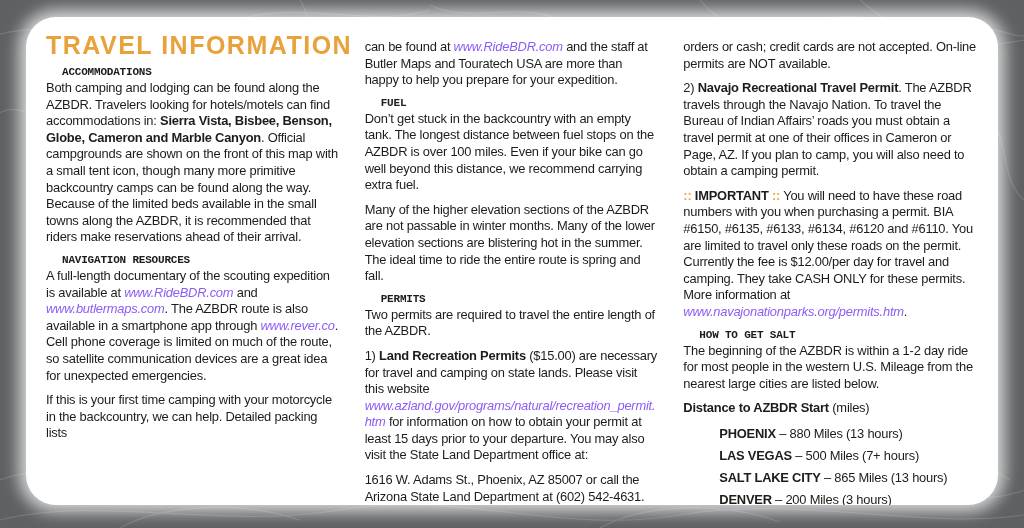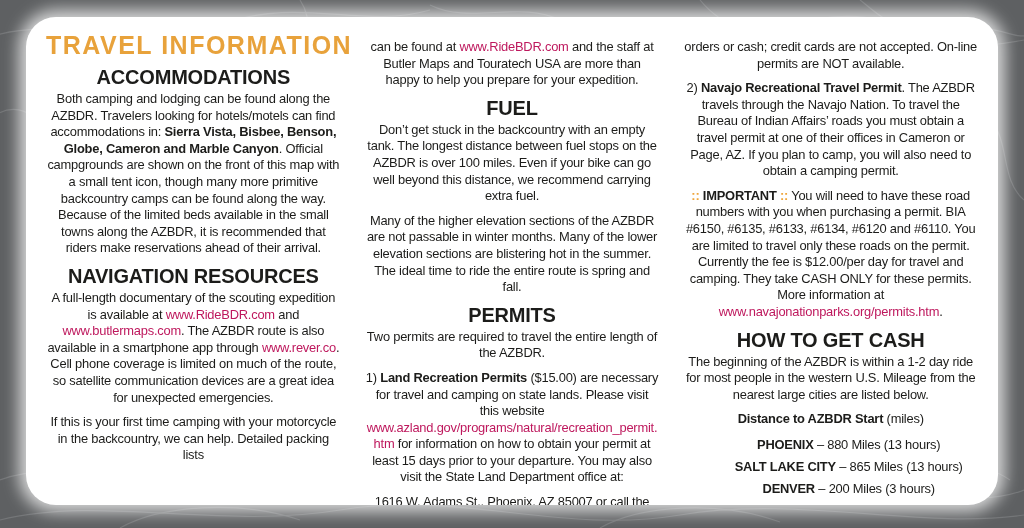--- a/index.html
+++ b/index.html
@@ -10,38 +10,38 @@
   }
   .contours{position:absolute;left:0;top:0;width:1024px;height:528px;}
   .card{
     position:absolute;left:26px;top:17px;width:972px;height:488px;
     background:#ffffff;border-radius:30px;
     box-shadow:0 0 16px 7px rgba(255,255,255,0.75);
     box-sizing:border-box;
     padding:12px 20px 8px 20px;
     display:flex;gap:24px;
     overflow:hidden;
-    text-align:center;
   }
   .col{flex:1 1 0;min-width:0;color:#1c1c1a;}
   .col2,.col3{padding-top:10px;}
   .doc-title{
     color:#e8a23b;font-weight:800;font-size:25px;letter-spacing:1.5px;
     margin:2px 0 4px 0;white-space:nowrap;
   }
   .heading{
-    font-weight:bold;font-size:20px;letter-spacing:-0.2px;
-    margin:6px 0 2px 0;
+    font-weight:bold;font-size:11px;letter-spacing:-0.2px;
+    margin:6px 0 2px 16px;
+    font-family:Liberation Mono, monospace;
   }
   .para{
     font-size:12.9px;line-height:16.6px;letter-spacing:-0.22px;
     margin:0 0 8px 0;white-space:pre-wrap;overflow-wrap:break-word;
   }
   .para .b{font-weight:bold;}
-  .para .link{color:#be185d;}
+  .para .link{color:#8b5cf6;font-style:italic;}
   .para .orange{color:#efa53c;font-weight:bold;}
   .listitem{margin:0 0 5px 36px;line-height:17px;}
 </style>
 </head>
 <body>
 
 <svg class="contours" viewBox="0 0 1024 528" xmlns="http://www.w3.org/2000/svg">
   <g fill="none" stroke="#8a8c8e" stroke-width="1.2" opacity="0.5">
     <path d="M-20,40 C60,10 140,55 220,25 C300,-5 360,30 430,10"></path>
     <path d="M300,0 C320,30 290,50 340,70 C390,90 440,40 470,60"></path>
@@ -74,20 +74,21 @@
       <p class="para"><span>Many of the higher elevation sections of the AZBDR are not passable in winter months. Many of the lower elevation sections are blistering hot in the summer. The ideal time to ride the entire route is spring and fall.</span></p>
       <div class="heading"><span>PERMITS</span></div>
       <p class="para"><span>Two permits are required to travel the entire length of the AZBDR.</span></p>
       <p class="para"><span>1) </span><span class="b">Land Recreation Permits</span><span> ($15.00) are necessary for travel and camping on state lands. Please visit this website </span><span class="link">www.azland.gov/programs/natural/recreation_permit.htm</span><span> for information on how to obtain your permit at least 15 days prior to your departure. You may also visit the State Land Department office at:</span></p>
       <p class="para"><span>1616 W. Adams St., Phoenix, AZ 85007 or call the Arizona State Land Department at (602) 542-4631.</span></p>
     </div>
   <div class="col col3">
       <p class="para"><span>orders or cash; credit cards are not accepted. On-line permits are NOT available.</span></p>
       <p class="para"><span>2) </span><span class="b">Navajo Recreational Travel Permit</span><span>. The AZBDR travels through the Navajo Nation. To travel the Bureau of Indian Affairs’ roads you must obtain a travel permit at one of their offices in Cameron or Page, AZ. If you plan to camp, you will also need to obtain a camping permit.</span></p>
       <p class="para"><span class="orange">:: </span><span class="b">IMPORTANT</span><span class="orange"> ::</span><span> You will need to have these road numbers with you when purchasing a permit. BIA #6150, #6135, #6133, #6134, #6120 and #6110. You are limited to travel only these roads on the permit. Currently the fee is $12.00/per day for travel and camping. They take CASH ONLY for these permits. More information at </span><span class="link">www.navajonationparks.org/permits.htm</span><span>.</span></p>
-      <div class="heading"><span>HOW TO GET CASH</span></div>
+      <div class="heading"><span>HOW TO GET SALT</span></div>
       <p class="para"><span>The beginning of the AZBDR is within a 1-2 day ride for most people in the western U.S. Mileage from the nearest large cities are listed below.</span></p>
       <p class="para"><span class="b">Distance to AZBDR Start </span><span>(miles)</span></p>
       <p class="para listitem"><span class="b">PHOENIX</span><span> – 880 Miles (13 hours)</span></p>
+      <p class="para listitem"><span class="b">LAS VEGAS</span><span> – 500 Miles (7+ hours)</span></p>
       <p class="para listitem"><span class="b">SALT LAKE CITY</span><span> – 865 Miles (13 hours)</span></p>
       <p class="para listitem"><span class="b">DENVER</span><span> – 200 Miles (3 hours)</span></p>
     </div>
 </div>
 
 </body></html>

